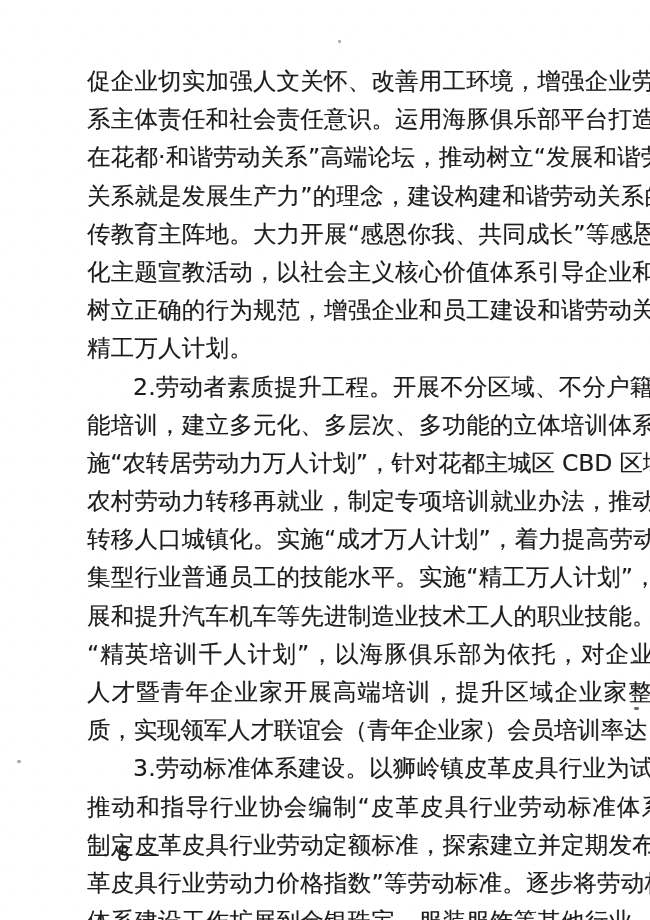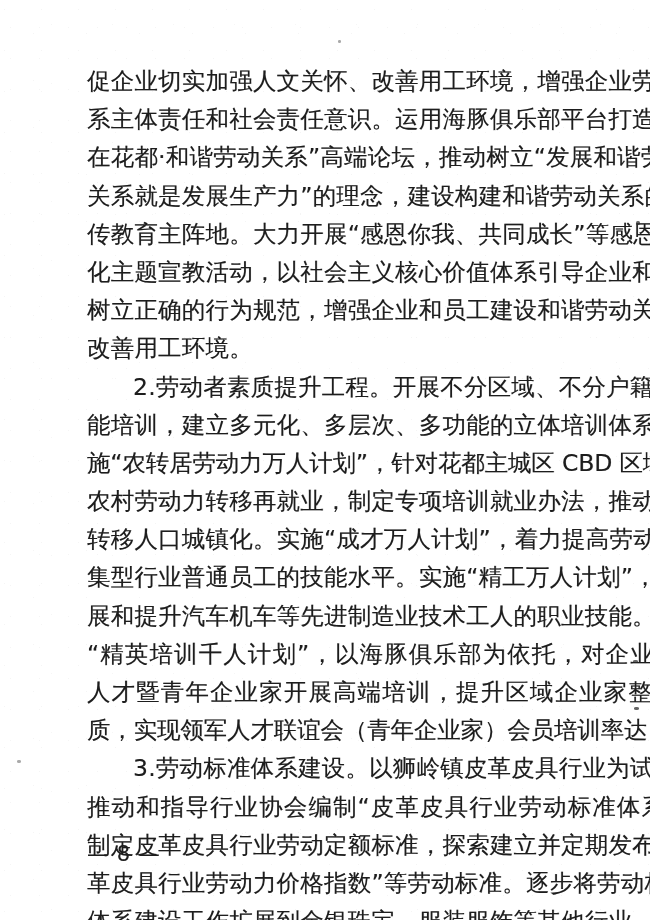--- a/index.html
+++ b/index.html
@@ -77,21 +77,21 @@
 <div id="page">
 
   <div id="body-text">
     <div class="line">促企业切实加强人文关怀、改善用工环境，增强企业劳动关</div>
     <div class="line">系主体责任和社会责任意识。运用海豚俱乐部平台打造“赢</div>
     <div class="line">在花都·和谐劳动关系”高端论坛，推动树立“发展和谐劳动</div>
     <div class="line">关系就是发展生产力”的理念，建设构建和谐劳动关系的宣</div>
     <div class="line">传教育主阵地。大力开展“感恩你我、共同成长”等感恩文</div>
     <div class="line">化主题宣教活动，以社会主义核心价值体系引导企业和员工</div>
     <div class="line">树立正确的行为规范，增强企业和员工建设和谐劳动关系的</div>
-    <div class="line">改善用工环境。</div>
+    <div class="line">精工万人计划。</div>
     <div class="line indent">2.劳动者素质提升工程。开展不分区域、不分户籍的技</div>
     <div class="line">能培训，建立多元化、多层次、多功能的立体培训体系。实</div>
     <div class="line tight">施“农转居劳动力万人计划”，针对花都主城区 CBD 区域的</div>
     <div class="line">农村劳动力转移再就业，制定专项培训就业办法，推动农业</div>
     <div class="line">转移人口城镇化。实施“成才万人计划”，着力提高劳动密</div>
     <div class="line">集型行业普通员工的技能水平。实施“精工万人计划”，拓</div>
     <div class="line">展和提升汽车机车等先进制造业技术工人的职业技能。实施</div>
     <div class="line loose">“精英培训千人计划”，以海豚俱乐部为依托，对企业领军</div>
     <div class="line loose">人才暨青年企业家开展高端培训，提升区域企业家整体素</div>
     <div class="line tight">质，实现领军人才联谊会（青年企业家）会员培训率达 100%。</div>

